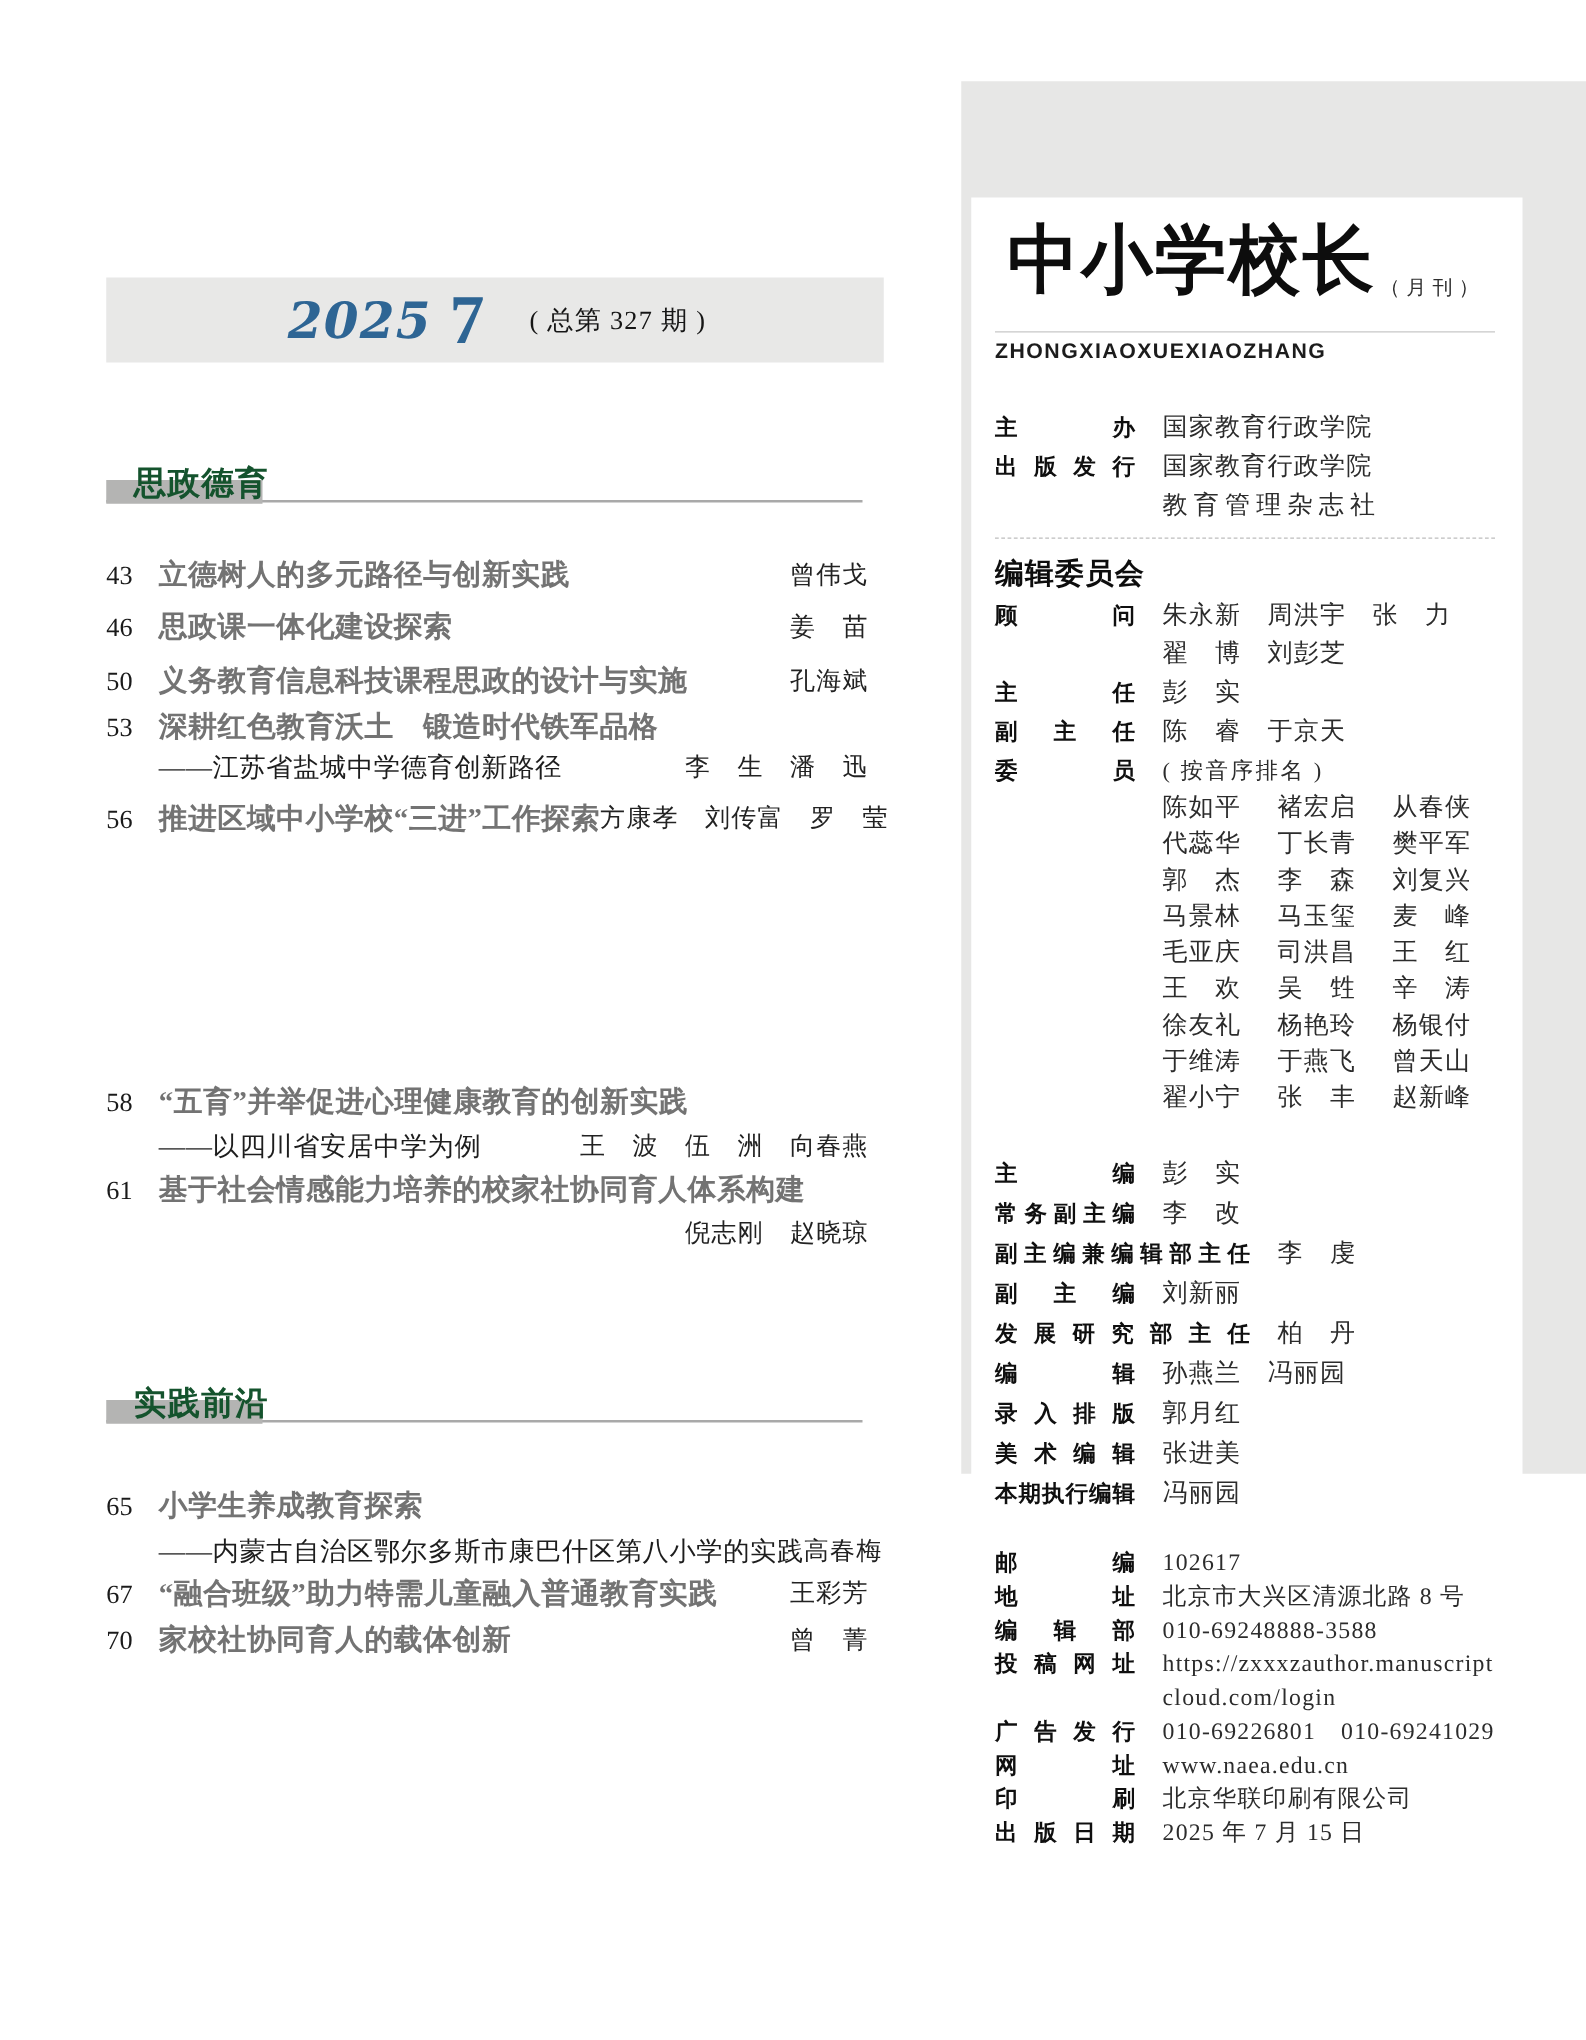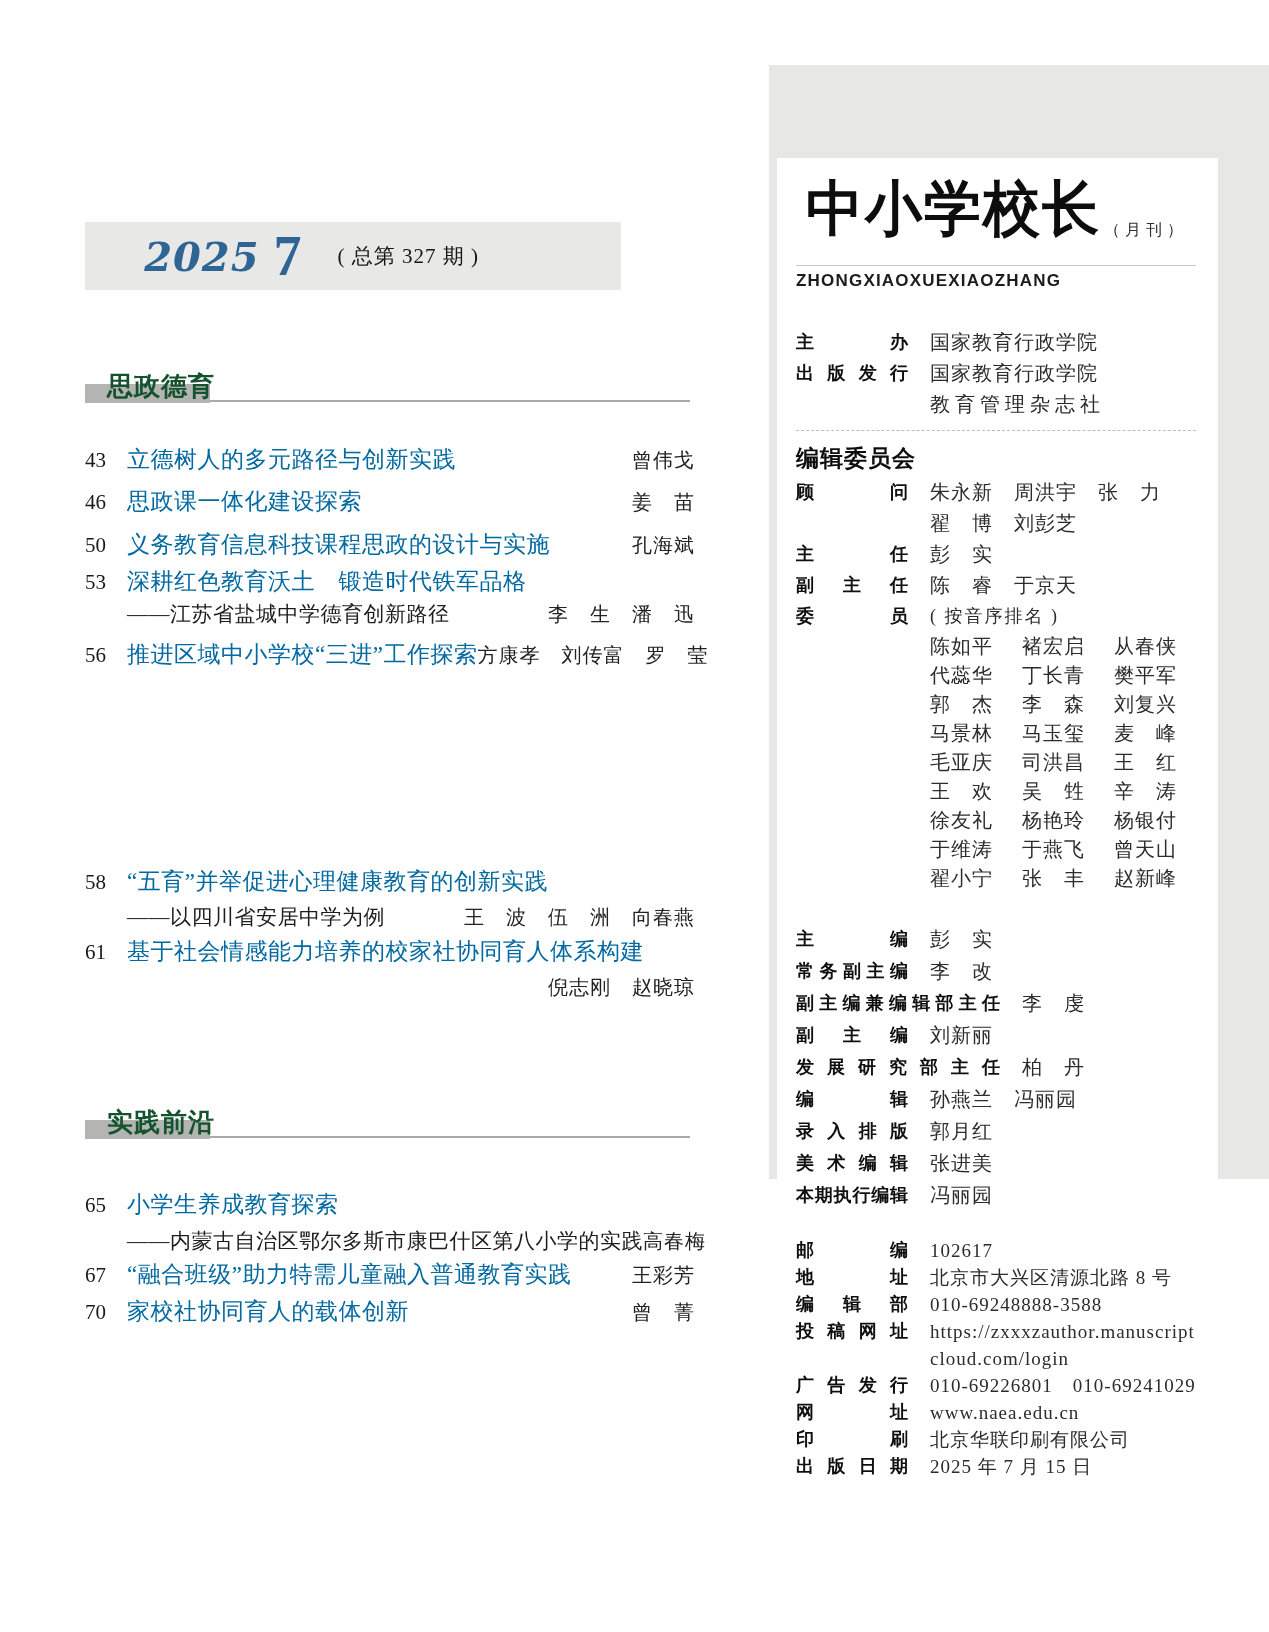--- a/index.html
+++ b/index.html
@@ -1,38 +1,38 @@
 <!DOCTYPE html>
 <html><head>
 <meta charset="utf-8">
 <style>
   html,body{margin:0;padding:0;background:#ffffff;}
   .page{position:relative;width:1269px;height:1632px;background:#fff;overflow:hidden;
         font-family:"Liberation Serif","DejaVu Serif",serif;color:#111;}
 
   
-  .banner{position:absolute;left:85px;top:222px;width:536px;height:68px;background:#e8e8e7;
+  .banner{position:absolute;left:85px;top:222px;width:622px;height:68px;background:#e8e8e7;
           display:flex;align-items:center;justify-content:flex-end;padding-right:142px;box-sizing:border-box;}
   .banner .yr{font-family:"DejaVu Serif",serif;font-style:italic;font-weight:bold;
               font-size:40px;color:#2e6594;letter-spacing:1px;}
   .banner .no{font-family:"Liberation Serif",serif;font-weight:600;font-size:56px;color:#2e6594;
               margin-left:14px;line-height:1;}
   .banner .note{font-size:21px;color:#161616;margin-left:36px;letter-spacing:1px;}
 
   .sec{position:absolute;left:85px;width:612px;height:40px;}
   .sec-line{position:absolute;left:0;right:7px;bottom:0;height:2px;background:#a9a9a9;}
   .sec-block{position:absolute;left:0;bottom:-1px;height:19px;background:#b4b4b3;}
   .sec-title{position:absolute;left:22px;bottom:3px;font-family:"Liberation Sans","DejaVu Sans",sans-serif;
              font-weight:700;font-size:26px;color:#14532d;letter-spacing:1px;line-height:1;}
   .w4{width:125px;} .w6{width:163px;}
 
   .row{position:absolute;left:85px;width:612px;display:flex;align-items:flex-end;
        font-size:23px;line-height:30px;white-space:nowrap;}
   .row .pg{width:42px;flex:none;font-size:21px;color:#1a1a1a;}
-  .row .ti{font-weight:400;color:#0369a1;letter-spacing:0.5px;}
+  .row .ti{font-weight:700;color:#737373;letter-spacing:0.5px;}
   .row .sub{color:#1d1d1d;font-size:21px;letter-spacing:0.5px;}
   .row .au{margin-left:auto;font-size:20px;font-weight:400;color:#222;letter-spacing:1px;padding-right:2px;}
 
   
   .backdrop{position:absolute;left:769px;top:65px;width:500px;height:1114px;background:#e7e7e6;}
   .card{position:absolute;left:8px;top:93px;width:441px;height:1329px;background:#ffffff;
         box-sizing:border-box;padding:0 22px 0 19px;}
 
   .logo-wrap{position:relative;height:107px;border-bottom:1px solid #c7c7c7;}
   .logo{position:absolute;left:10px;top:22px;font-weight:900;font-size:57px;letter-spacing:2px;

